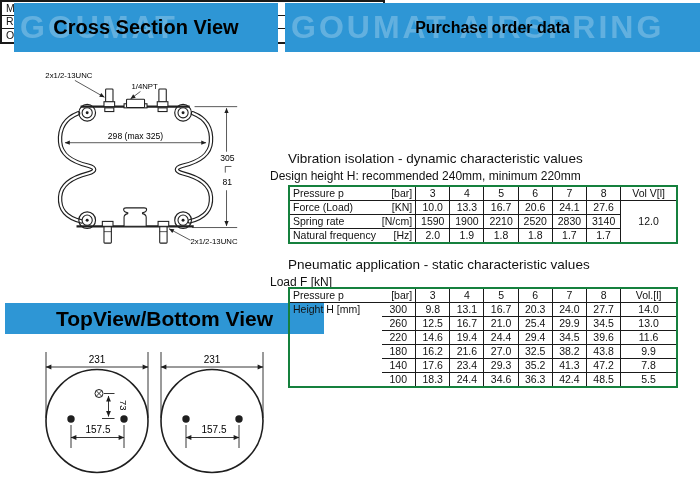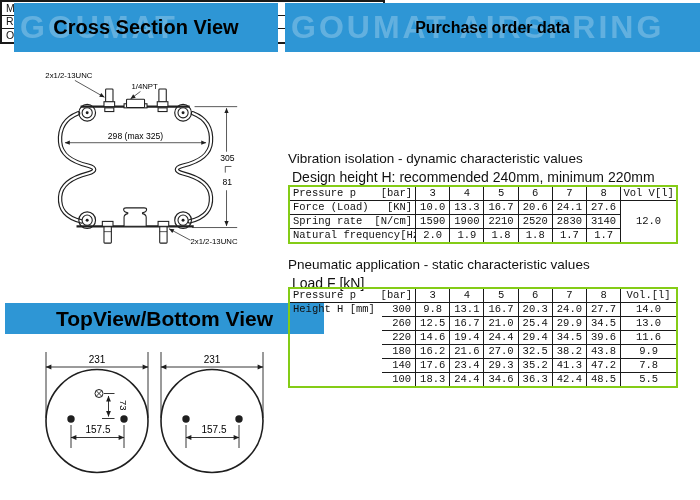--- a/index.html
+++ b/index.html
@@ -15,30 +15,30 @@
   .banner .ttl{position:relative;font-weight:bold;color:#000;z-index:2;}
   #banner-cross{left:14px;top:3px;width:264px;height:49px;}
   #banner-cross .ttl{font-size:20px;}
   #banner-purchase{left:285px;top:3px;width:415px;height:49px;}
   #banner-purchase .ttl{font-size:16px;}
   #banner-topview{left:5px;top:303px;width:319px;height:31px;}
   #banner-topview .ttl{font-size:21px;}
 
   
   .h1{position:absolute;left:288px;font-size:13.5px;color:#111;}
-  .h2{position:absolute;left:292px;font-size:14px;color:#111;}
+  .h2{position:absolute;left:270px;font-size:12px;color:#111;}
 
   
   table{border-collapse:collapse;table-layout:fixed;font-size:10.5px;color:#111;}
-  .dtable{position:absolute;border:2px solid #84cc16;font-family:Liberation Mono, monospace;}
+  .dtable{position:absolute;border:2px solid #15803d;}
   .dtable td{border:1px solid #1a1a1a;height:13px;padding:0 3px;
              line-height:11px;overflow:hidden;white-space:nowrap;}
   .dtable td.num{text-align:center;padding:0 1px;}
   .flexcell{display:flex;justify-content:space-between;align-items:center;}
-  td.hrow{text-align:right;padding-right:4px;border-left:none;}
+  td.hrow{text-align:center;padding-right:4px;border-left:none;}
   td.lblspan{border-right:none;vertical-align:top;padding-top:1px;}
   td.volmerge{text-align:center;vertical-align:middle;}
 
   #summary-table{left:289px;top:97px;width:383px;border:2px solid #1a1a1a;}
   #summary-table td{border:none;border-bottom:1px solid #1a1a1a;height:12.5px;
                     padding:0 4px;line-height:11px;font-size:10.5px;}
   #summary-table tr:last-child td{border-bottom:none;}
   #summary-table td.val{text-align:right;padding-right:30px;}
 
   #vibration-table{left:288px;top:185px;width:390px;}

